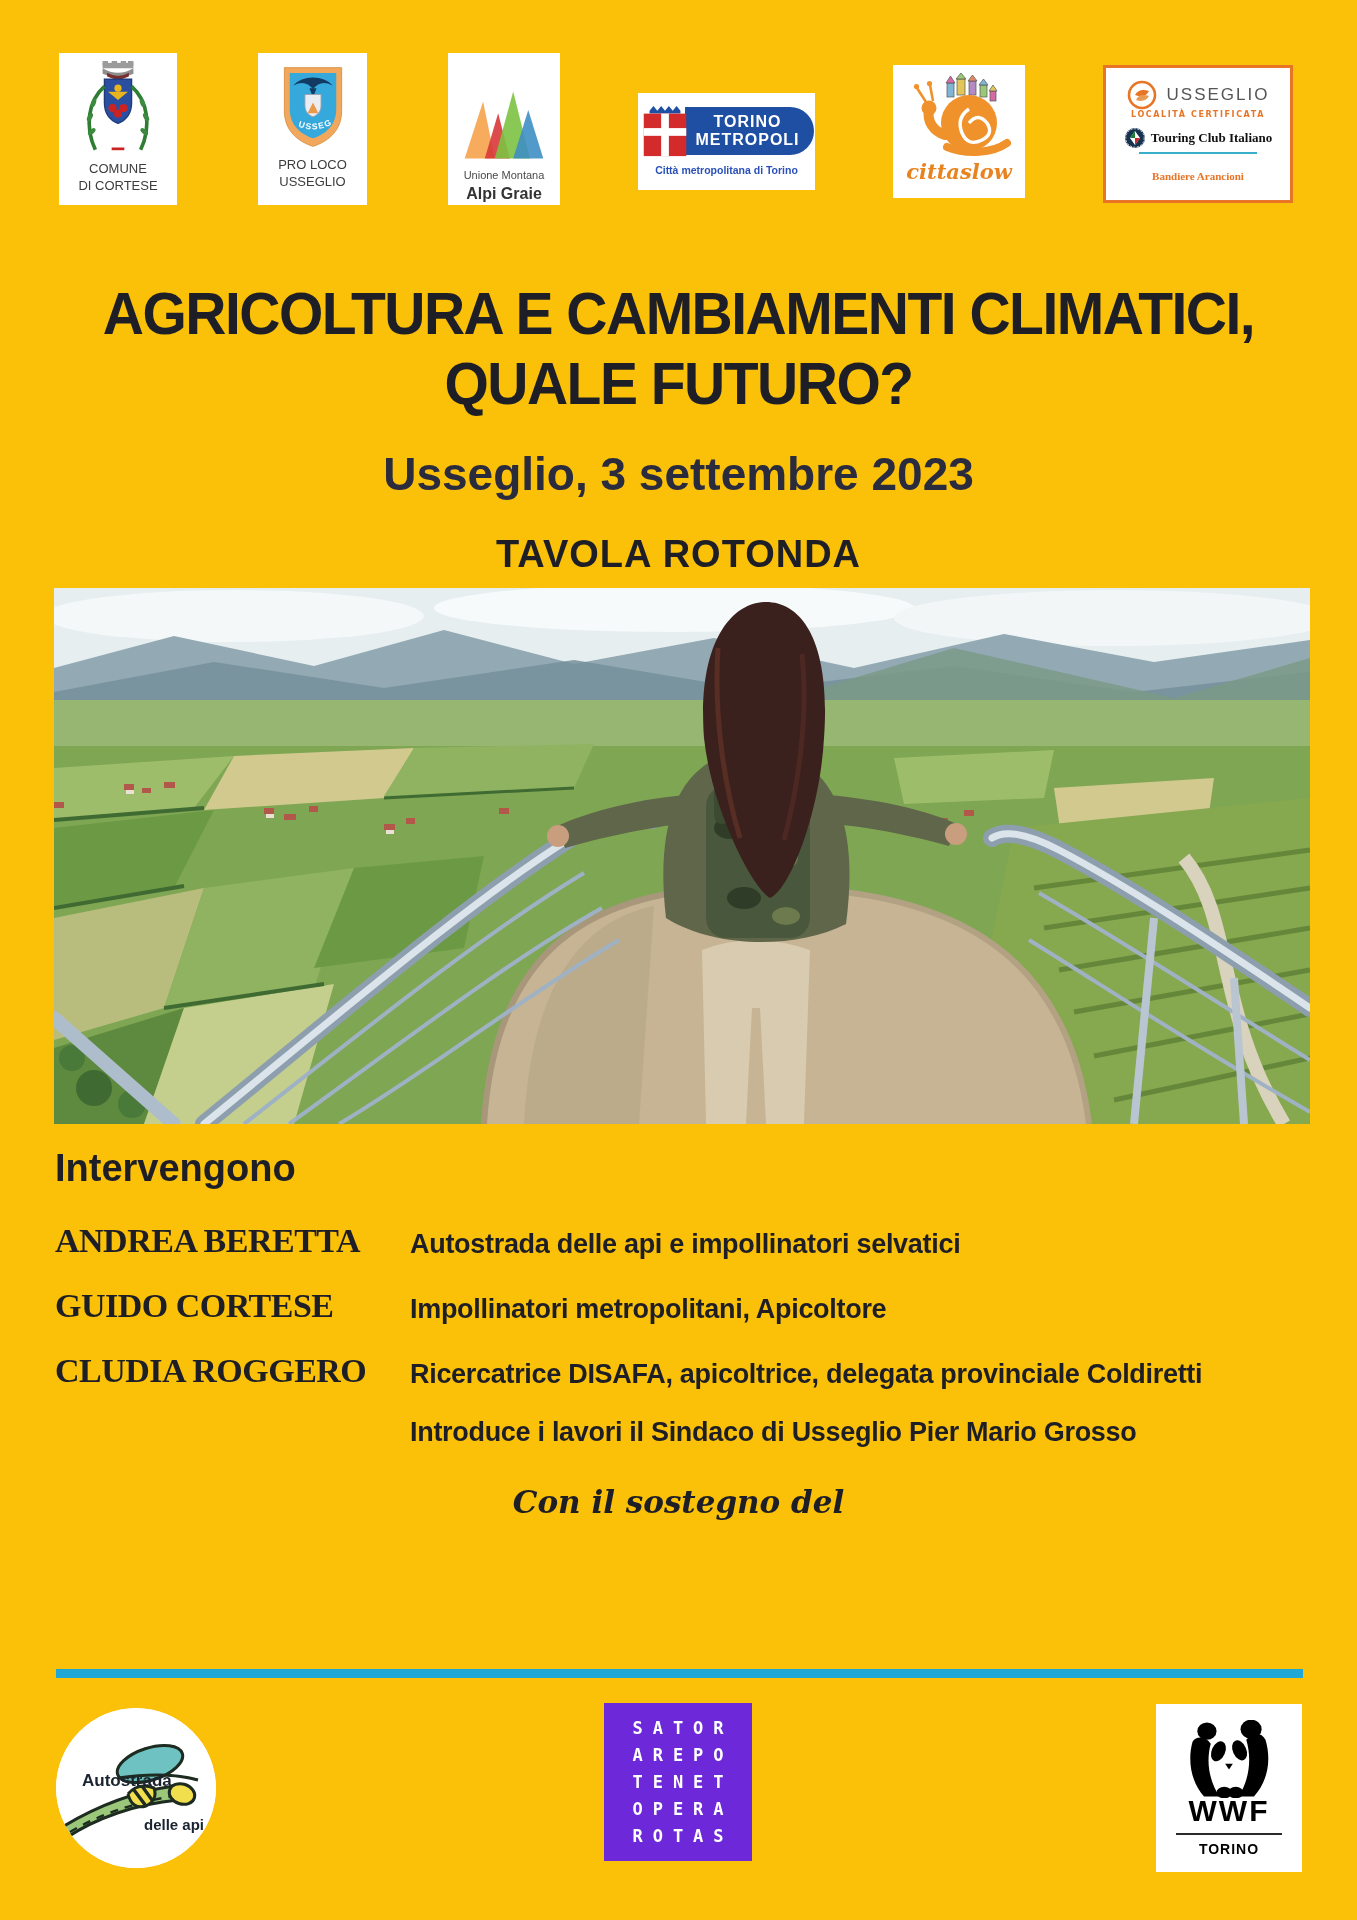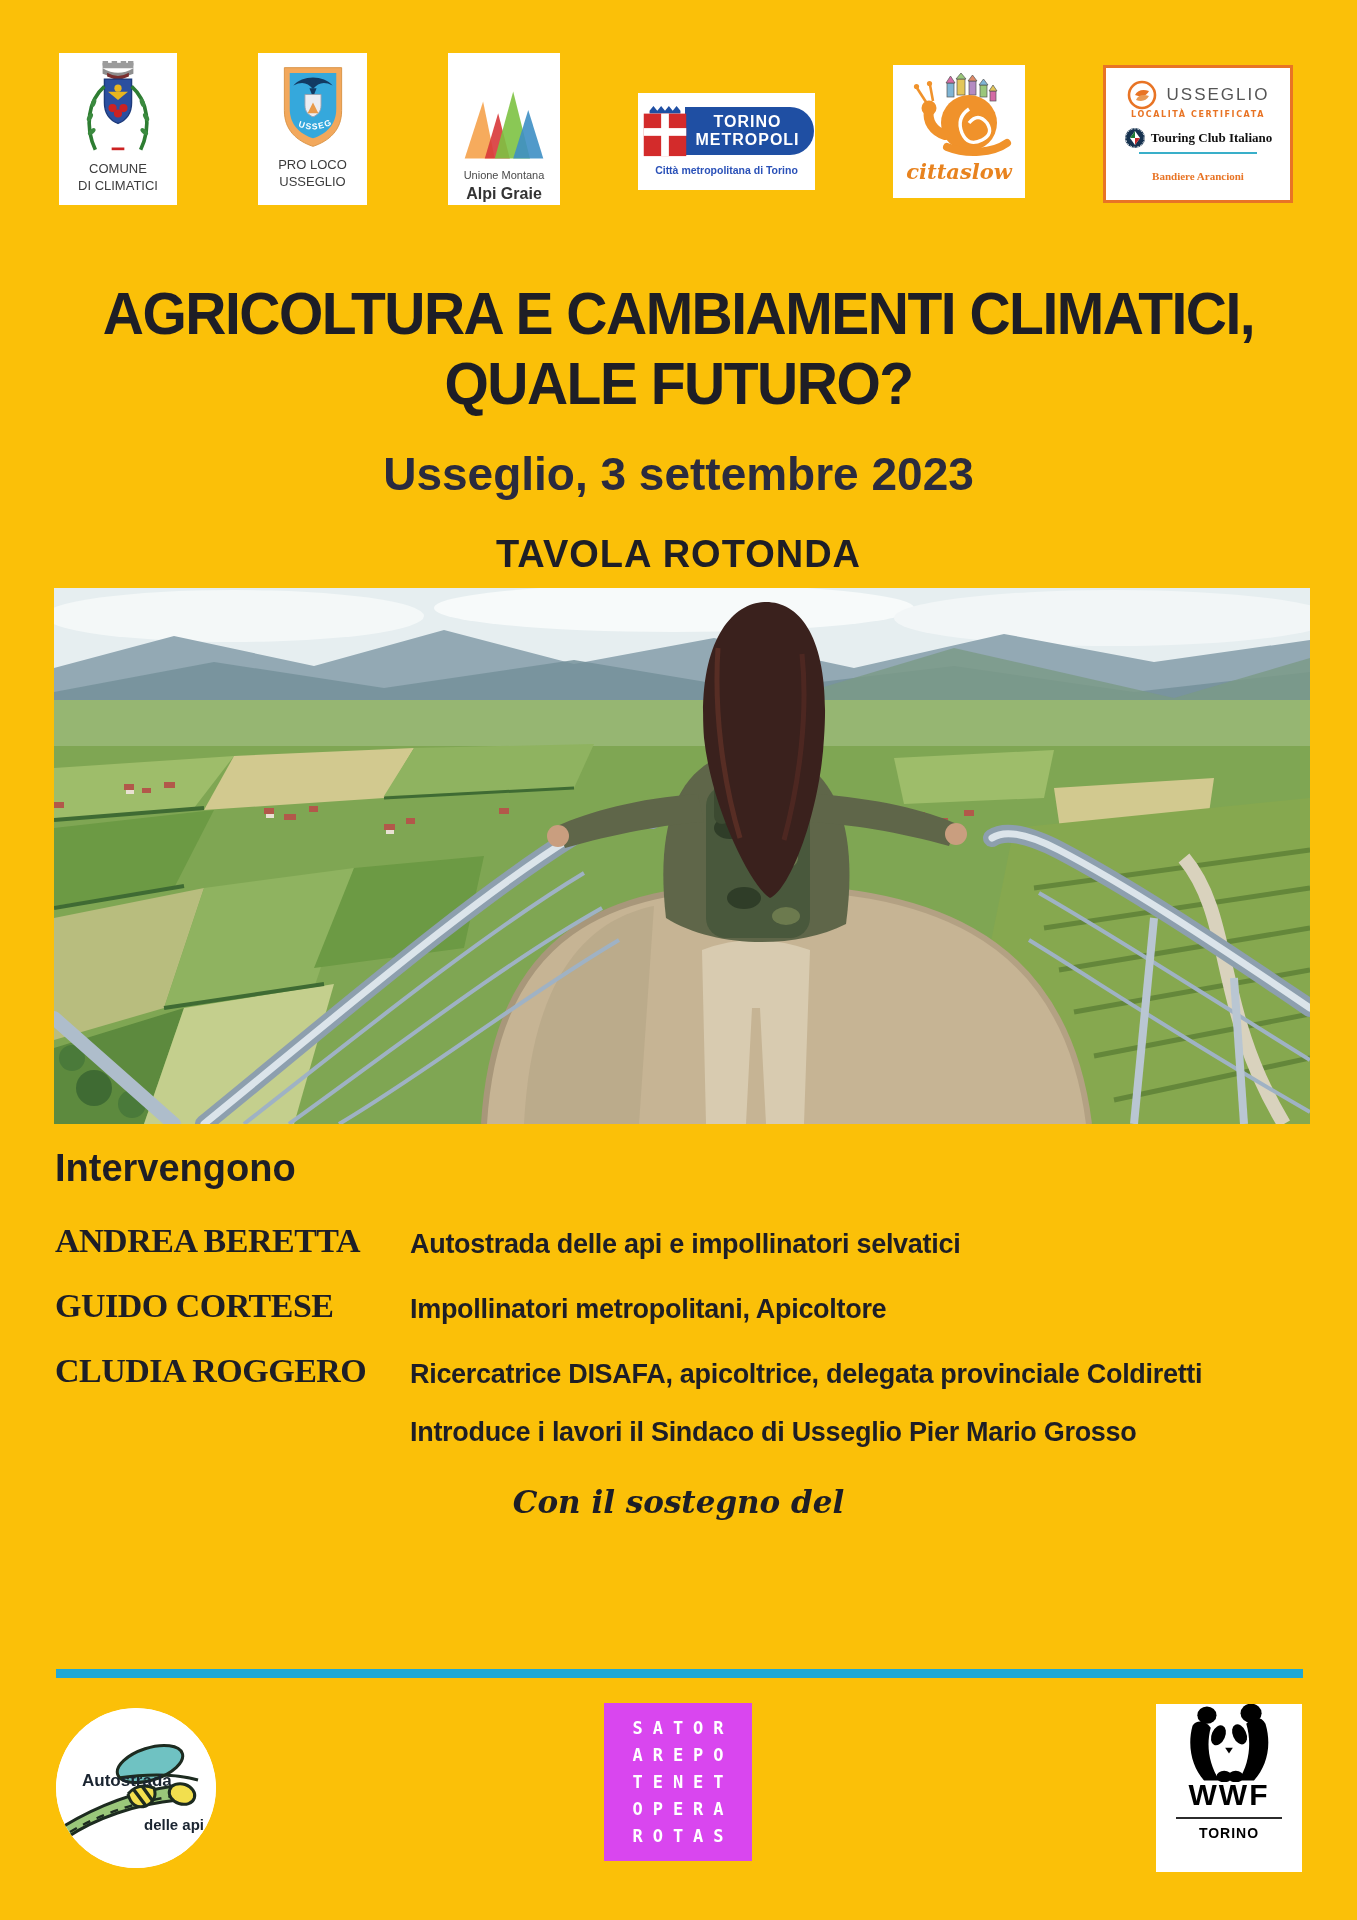--- a/index.html
+++ b/index.html
@@ -60,26 +60,26 @@
   .consiglio{position:absolute;left:0;right:0;top:1532px;display:flex;justify-content:center;align-items:flex-start;gap:16px;}
   .cr-text{font-family:"Liberation Serif",serif;color:#1b1b1d;text-align:left;}
   .cr-l1{font-size:45px;letter-spacing:3px;line-height:1.0;}
   .cr-l2{font-size:45px;letter-spacing:1px;line-height:0.82;}
   .cr-l3{font-size:34px;letter-spacing:2px;line-height:1.05;}
 
   .divider{position:absolute;left:56px;top:1669px;width:1247px;height:9px;background:#1FA8D5;}
 
   
   .api-circle{position:absolute;left:56px;top:1708px;width:160px;height:160px;border-radius:50%;background:#fff;overflow:hidden;}
-  .sator{position:absolute;left:604px;top:1703px;width:148px;height:158px;background:#d946ef;
+  .sator{position:absolute;left:604px;top:1703px;width:148px;height:158px;background:#6d28d9;
          display:flex;flex-direction:column;justify-content:center;align-items:center;gap:10px;}
   .sator span{color:#fff;font-family:"DejaVu Sans Mono",monospace;font-weight:bold;font-size:17px;
          letter-spacing:10px;padding-left:10px;line-height:1;}
   .wwf-box{position:absolute;left:1156px;top:1704px;width:146px;height:168px;background:#fff;
-         display:flex;flex-direction:column;align-items:center;padding-top:0;box-sizing:border-box;}
+         display:flex;flex-direction:column;align-items:center;padding-top:16px;box-sizing:border-box;}
   .wwf-word{font-family:"Liberation Sans",sans-serif;font-weight:900;font-size:30px;letter-spacing:2px;color:#000;line-height:1;margin-top:-2px;}
   .wwf-line{width:106px;height:2px;background:#2b2b2b;margin:7px 0 6px 0;}
   .wwf-city{font-family:"Liberation Sans",sans-serif;font-weight:bold;font-size:14px;letter-spacing:1px;color:#000;}
 </style>
 </head>
 <body>
 
 <div class="poster">
 
   <div class="logo-box lb1">
@@ -102,21 +102,21 @@
       <ellipse cx="16" cy="78" rx="5" ry="2.6" fill="#3b8a3f" transform="rotate(-40 16 78)"></ellipse>
       <ellipse cx="14" cy="62" rx="5" ry="2.6" fill="#3b8a3f" transform="rotate(-60 14 62)"></ellipse>
       <ellipse cx="18" cy="46" rx="5" ry="2.6" fill="#3b8a3f" transform="rotate(-70 18 46)"></ellipse>
       <ellipse cx="74" cy="78" rx="5" ry="2.6" fill="#3b8a3f" transform="rotate(40 74 78)"></ellipse>
       <ellipse cx="76" cy="62" rx="5" ry="2.6" fill="#3b8a3f" transform="rotate(60 76 62)"></ellipse>
       <ellipse cx="72" cy="46" rx="5" ry="2.6" fill="#3b8a3f" transform="rotate(70 72 46)"></ellipse>
       <path d="M38 97 h14" stroke="#cc2222" stroke-width="3"></path>
     </svg>
     <div class="logo-caption">
       <div>COMUNE</div>
-      <div>DI CLIMATICI</div>
+      <div>DI CORTESE</div>
     </div>
   </div>
 
   <div class="logo-box lb2">
     <svg width="68" height="92" viewBox="0 0 76 96">
       <path d="M6 4 h64 v48 c0 22 -14 34 -32 40 c-18 -6 -32 -18 -32 -40 Z" fill="#F2A85C" stroke="#d88f3f"></path>
       <path d="M12 10 h52 v40 c0 18 -11 28 -26 33 c-15 -5 -26 -15 -26 -33 Z" fill="#35A8DC"></path>
       <path d="M16 24 C 26 12 50 12 60 24 C 50 19 44 21 38 28 C 32 21 26 19 16 24 Z" fill="#123a63"></path>
       <circle cx="38" cy="19" r="3.4" fill="#123a63"></circle>
       <polygon points="34,27 42,27 38,37" fill="#123a63"></polygon>

